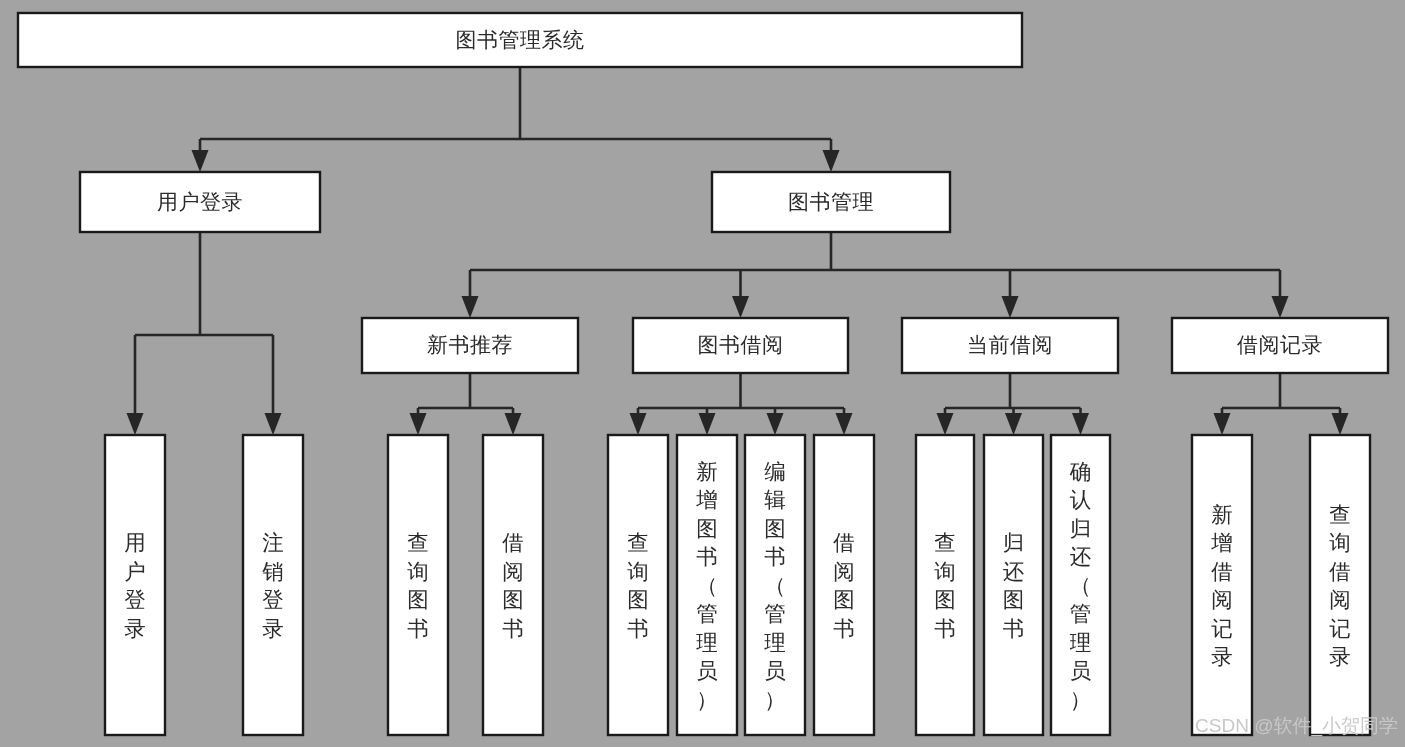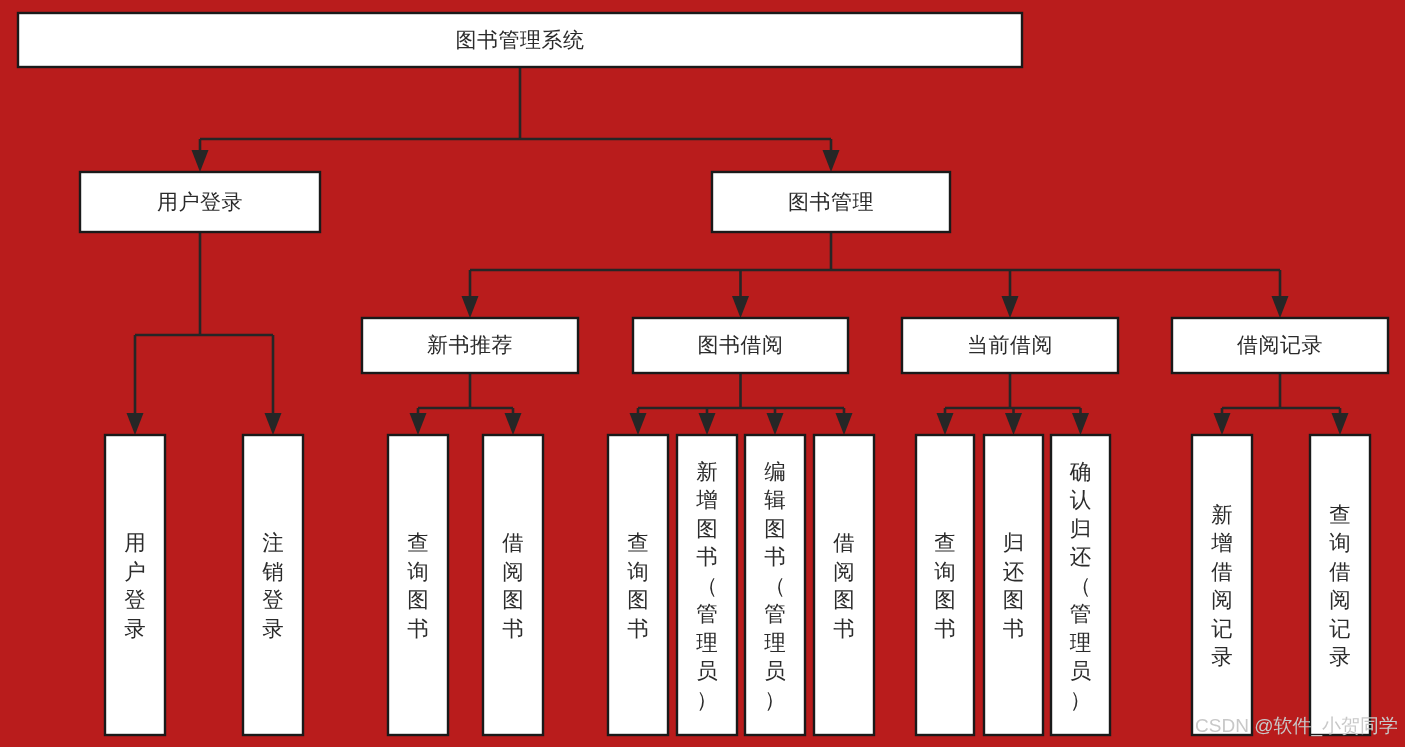--- a/index.html
+++ b/index.html
@@ -8,21 +8,21 @@
     padding: 0;
     background: #ffffff;
   }
   body {
     font-family: "Liberation Sans", "DejaVu Sans", sans-serif;
   }
   #diagram-root {
     position: relative;
     width: 1405px;
     height: 747px;
-    background: #b91c1c;
+    background: #a3a3a3;
     overflow: hidden;
   }
   svg.tree-canvas {
     position: absolute;
     left: 0;
     top: 0;
     width: 1405px;
     height: 747px;
     display: block;
   }

